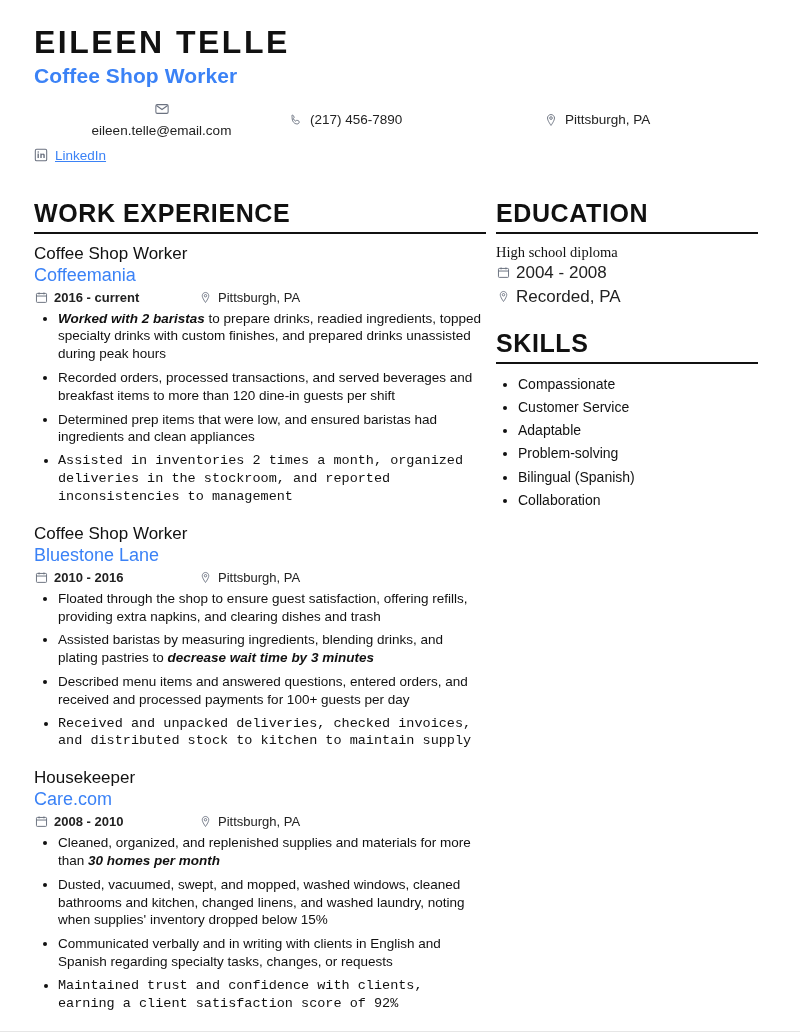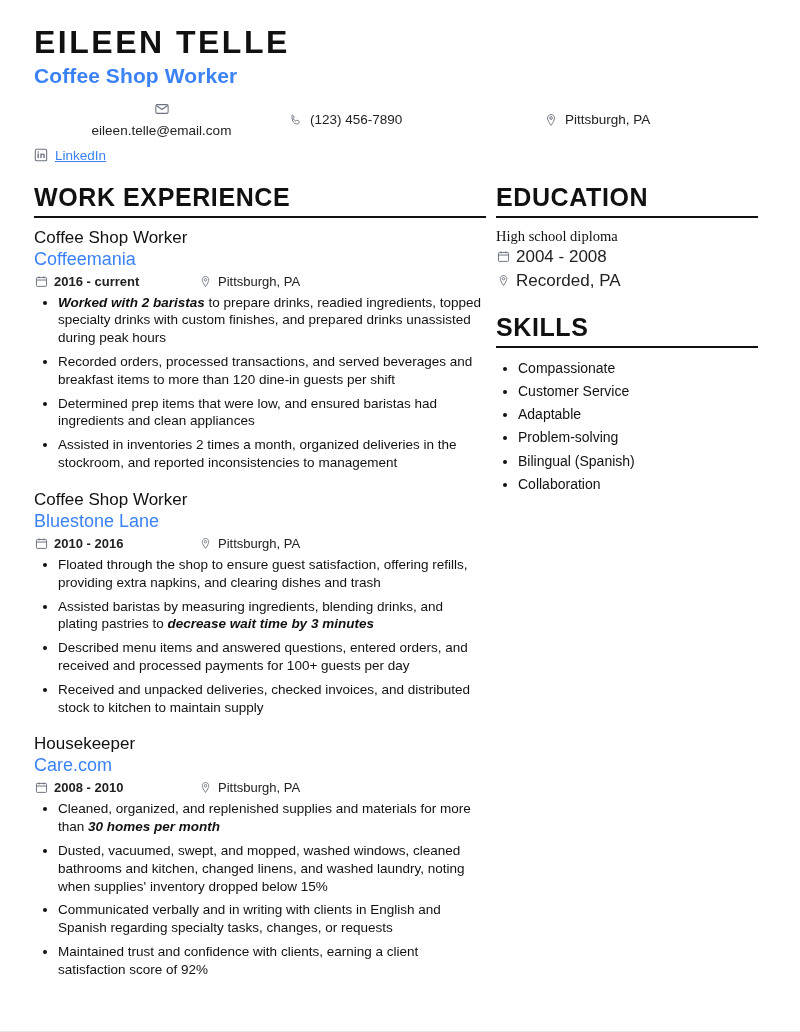--- a/index.html
+++ b/index.html
@@ -74,21 +74,21 @@
     width: 14px;
     height: 14px;
     color: #6b7280;
     flex: none;
   }
   .ic svg { display: block; }
 
   
   .columns {
     display: flex;
-    margin-top: 20px;
+    margin-top: 36px;
     gap: 10px;
   }
   .col-left { width: 452px; }
   .col-right { width: 262px; }
 
   .section-title {
     font-size: 25px;
     font-weight: bold;
     letter-spacing: 0.6px;
     color: #111111;
@@ -131,21 +131,21 @@
     list-style: disc;
     margin: 0;
     padding-left: 24px;
   }
   ul.bullets li {
     font-size: 13.5px;
     line-height: 1.32;
     color: #111111;
     margin-bottom: 6px;
   }
-  ul.bullets li:last-child { margin-bottom: 0; }
+  ul.bullets li:last-child { margin-bottom: 0; font-family: Liberation Mono, monospace; }
   ul.bullets li b {
     font-weight: bold;
     font-style: italic;
   }
 
   
   .edu-degree {
     font-size: 14.5px;
     color: #111111;
     margin: 0 0 2px 0;
@@ -191,21 +191,21 @@
             </svg>
         </span>
         <span>eileen.telle@email.com</span>
       </div>
       <div class="contact-item phone">
         <span class="ic">
           <svg width="14" height="14" viewBox="0 0 16 16">
               <path d="M4 2.5c.6 0 1 .3 1.3 1l.5 1.3c.2.5 0 .9-.4 1.2l-.6.4c.7 1.4 1.6 2.3 3 3l.4-.6c.3-.4.7-.6 1.2-.4l1.3.5c.7.3 1 .7 1 1.3 0 1.3-1 2.3-2.3 2.3C6.1 12.5 3.5 9.9 3.5 4.8 3.5 3.5 2.7 2.5 4 2.5z" fill="none" stroke="currentColor" stroke-width="1.1" stroke-linejoin="round"></path>
             </svg>
         </span>
-        <span>(123) 456-7890</span>
+        <span>(217) 456-7890</span>
       </div>
       <div class="contact-item location">
         <span class="ic">
           <svg width="14" height="14" viewBox="0 0 16 16">
               <path d="M8 1.8c2.2 0 4 1.8 4 4 0 2.9-4 8.4-4 8.4S4 8.7 4 5.8c0-2.2 1.8-4 4-4z" fill="none" stroke="currentColor" stroke-width="1.1"></path>
               <circle cx="8" cy="5.8" r="1.5" fill="none" stroke="currentColor" stroke-width="1.1"></circle>
             </svg>
         </span>
         <span>Pittsburgh, PA</span>
       </div>

